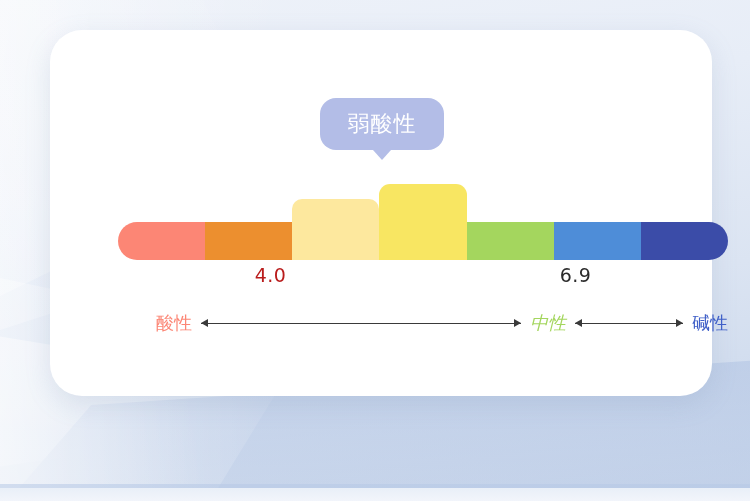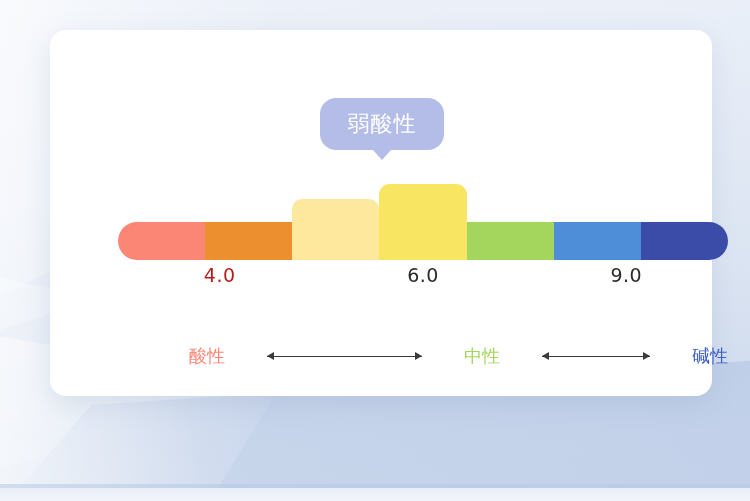--- a/index.html
+++ b/index.html
@@ -61,21 +61,21 @@
     left:0; top:484px; width:750px; height:5px;
     background:rgba(182,200,229,.55);
   }
 
   
   #card {
     position:absolute;
     left:50px; top:30px;
     width:662px; height:366px;
     background:#ffffff;
-    border-radius:16px;
+    border-radius:32px;
     box-shadow:0 8px 26px rgba(120,142,180,.18);
   }
 
   
   #tooltip-wrap {
     position:absolute;
     left:270px; top:68px;
     width:124px;
   }
   #tooltip {
@@ -136,25 +136,24 @@
     text-align:center;
     font-size:19px;
     color:#2b2b2b;
     font-family:"DejaVu Sans", sans-serif;
     letter-spacing:.5px;
   }
 
   
   #legend {
     position:absolute;
-    left:68px; top:311px;
+    left:68px; top:278px;
     width:610px; height:30px;
     display:flex;
     align-items:center;
-    gap:33px;
   }
   .leg-label {
     font-size:18px;
     white-space:nowrap;
     line-height:1;
   }
   .arrow {
     position:relative;
     height:1px;
     background:#3a3a3a;
@@ -204,27 +203,26 @@
         <div class="seg raised-a" style="background: rgb(253, 232, 158);"></div>
         <div class="seg raised-b" style="background: rgb(248, 230, 98);"></div>
         <div class="seg" style="background: rgb(164, 214, 94);"></div>
         <div class="seg" style="background: rgb(78, 141, 216);"></div>
         <div class="seg last" style="background: rgb(59, 76, 168);"></div>
       </div>
     </div>
 
     <div id="ticks">
       <div class="tick" style="color: #b91c1c;">4.0</div>
-      <div class="tick" style="color: rgb(43, 43, 43);">6.0</div>
-      <div class="tick" style="color: rgb(43, 43, 43);">9.0</div>
+      <div class="tick" style="color: rgb(43, 43, 43);">6.9</div>
     </div>
 
     <div id="legend">
       <div class="leg-spacer-l"></div>
       <span class="leg-label" id="leg-acid" style="color: rgb(252, 134, 117);">酸性</span>
       <div class="arrow long"></div>
-      <span class="leg-label" id="leg-neutral" style="color: rgb(164, 214, 94);">中性</span>
+      <span class="leg-label" id="leg-neutral" style="color: rgb(164, 214, 94); font-style: italic;">中性</span>
       <div class="arrow short"></div>
       <span class="leg-label" id="leg-alk" style="color: rgb(64, 96, 200);">碱性</span>
     </div>
 
   </div>
 </div>
 
 </body></html>

